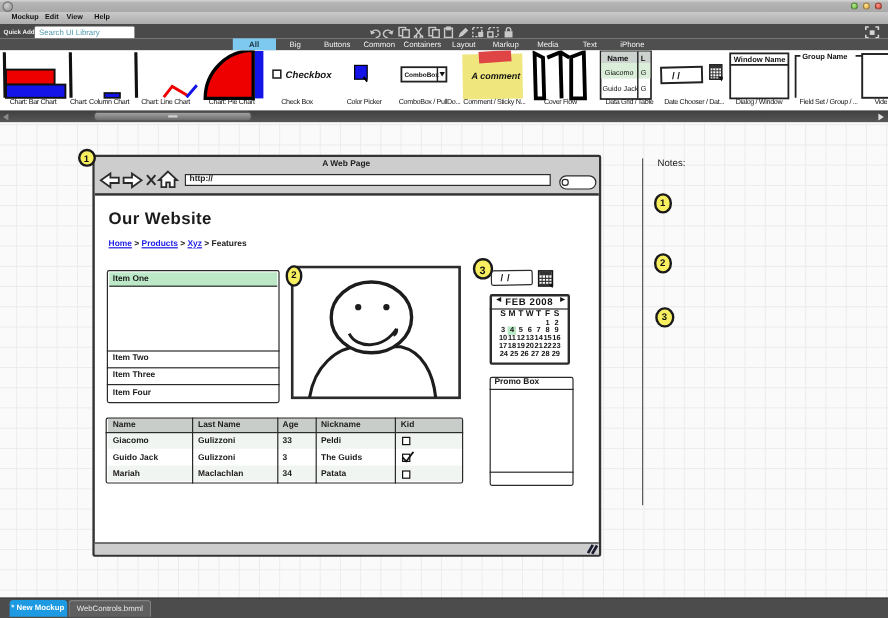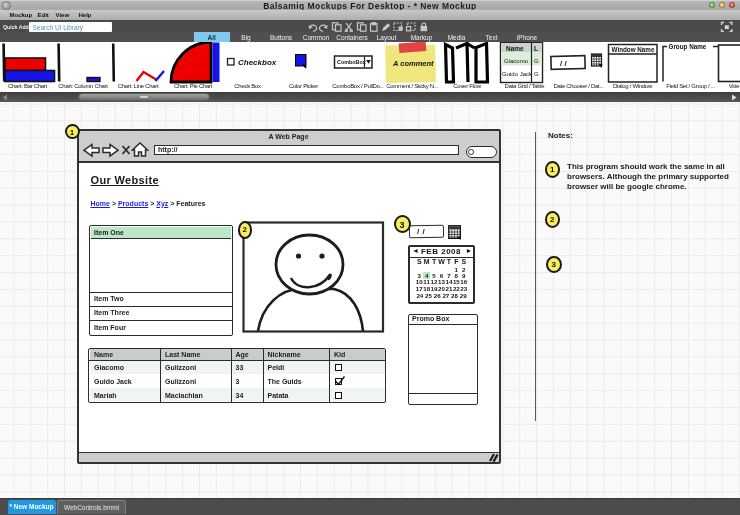--- a/index.html
+++ b/index.html
@@ -39,38 +39,37 @@
 .sk{border:1.6px solid #2b2b2b;box-sizing:border-box;border-radius:2px;}
 .balloon{border:2.2px solid #1a1a1a;border-radius:50%;background:#f7ef60;box-sizing:border-box;text-align:center;font-weight:bold;color:#111;}
 
 #bwin{left:76.5px;top:129px;width:424px;height:334.5px;border:2px solid #333;box-sizing:border-box;background:#fff;border-radius:2px;}
 #bwinhead{left:78.5px;top:131px;width:420px;height:31.5px;background:#cdcdcd;border-bottom:2px solid #333;box-sizing:border-box;}
 #btitle{left:76.5px;top:132.5px;width:424px;text-align:center;font-size:7px;font-weight:bold;color:#222;}
 #urlbox{left:154px;top:144.5px;width:305px;height:10.5px;background:#fff;border:1.6px solid #2b2b2b;box-sizing:border-box;font-size:7px;font-weight:bold;color:#222;padding-left:3px;line-height:8px;}
 #searchpill{left:465.5px;top:146px;width:31px;height:11.5px;background:#fff;border:1.4px solid #2b2b2b;border-radius:6px;box-sizing:border-box;}
 #searchcirc{left:468px;top:149px;width:5.5px;height:5.5px;border:1.2px solid #2b2b2b;border-radius:50%;box-sizing:border-box;}
 #bwinbottom{left:78.5px;top:451.5px;width:420px;height:10px;background:#cdcdcd;border-top:1.8px solid #333;box-sizing:border-box;}
-#oursite{left:90.5px;top:173.5px;font-size:11px;font-weight:bold;color:#1b1b1b;letter-spacing:0.35px;text-decoration:underline;}
+#oursite{left:90.5px;top:173.5px;font-size:14px;font-weight:bold;color:#1b1b1b;letter-spacing:0.35px;}
 #crumbs{left:90.5px;top:199.5px;font-size:7px;font-weight:bold;color:#222;}
 #crumbs a{color:#1c1ce8;text-decoration:underline;}
 .mocktext{font-size:7px;font-weight:bold;color:#1b1b1b;}
 .tb{}
 .caltext{font-weight:bold;color:#141414;}
 .calrow{left:415.5px;width:52px;font-size:6.2px;font-weight:bold;color:#141414;display:flex;line-height:6.4px;}
 .calrow span{flex:1;text-align:center;}
 .tcol{top:347.5px;width:0;height:55.5px;border-left:1.2px solid #2b2b2b;}
 .kbox{left:335px;width:7px;height:7px;border:1.3px solid #111;background:#fff;box-sizing:border-box;}
-.ntext{font-size:8px;color:#1b1b1b;line-height:10.1px;font-weight:bold;white-space:nowrap;}
+.ntext{font-size:8px;color:#1b1b1b;line-height:10.1px;font-weight:normal;white-space:nowrap;}
 </style>
 </head>
 <body>
 <div id="app">
   <div class="abs" id="titlebar"></div>
   <div class="abs" id="appicon"></div>
-  <div class="abs" id="title">Balsamiq Mockups For Desktop - * New Mockup</div>
   <div class="abs dot" style="left:709px;background:radial-gradient(circle at 35% 30%,#bdf09a,#58b02e);"></div>
   <div class="abs dot" style="left:719px;background:radial-gradient(circle at 35% 30%,#ffe9a0,#eda92f);"></div>
   <div class="abs dot" style="left:729px;background:radial-gradient(circle at 35% 30%,#ff9f8e,#d93b2d);"></div>
   <div class="abs" id="menubar"></div>
   <div class="abs menu" style="left:9.5px;">Mockup</div>
   <div class="abs menu" style="left:37.5px;">Edit</div>
   <div class="abs menu" style="left:55.5px;">View</div>
   <div class="abs menu" style="left:78.5px;">Help</div>
   <div class="abs" id="quickbar"></div>
   <div class="abs" id="qlabel">Quick Add:</div>
@@ -360,21 +359,20 @@
     <path d="M1.5,5 L4.5,8.5 L10.5,0.5" stroke="#111" stroke-width="1.4" fill="none"></path>
   </svg>
 
   <div class="abs balloon" style="left:64.5px;top:123.5px;width:15px;height:15.5px;font-size:8px;line-height:13px;">1</div>
   <div class="abs balloon" style="left:237.5px;top:220.5px;width:14.7px;height:18px;font-size:8px;line-height:14px;">2</div>
   <div class="abs balloon" style="left:393.5px;top:214.5px;width:17px;height:18.5px;font-size:9px;line-height:16px;">3</div>
 
   <div class="abs" style="left:534.5px;top:131.5px;width:1.6px;height:289px;background:#5a5a5a;"></div>
   <div class="abs ntext" style="left:548px;top:131px;font-size:8px;">Notes:</div>
   <div class="abs balloon" style="left:544.5px;top:160.5px;width:15.5px;height:17px;font-size:8px;line-height:14px;">1</div>
-  <div class="abs ntext" style="left:567px;top:161.5px;">This program should work the same in all<br>browsers. Although the primary supported<br>browser will be google chrome.</div>
   <div class="abs balloon" style="left:544.5px;top:210.5px;width:15.5px;height:17px;font-size:8px;line-height:14px;">2</div>
   <div class="abs balloon" style="left:546px;top:255.5px;width:15.5px;height:17px;font-size:8px;line-height:14px;">3</div>
   <div class="abs" id="bottombar"></div>
   <div class="abs" id="btab1">
       <span>* New Mockup</span>
     </div>
   <div class="abs" id="btab2">
       <span>WebControls.bmml</span>
     </div>
 </div>

